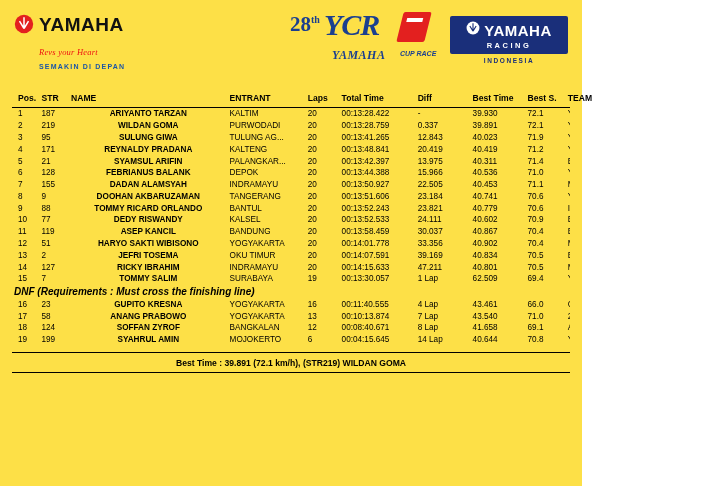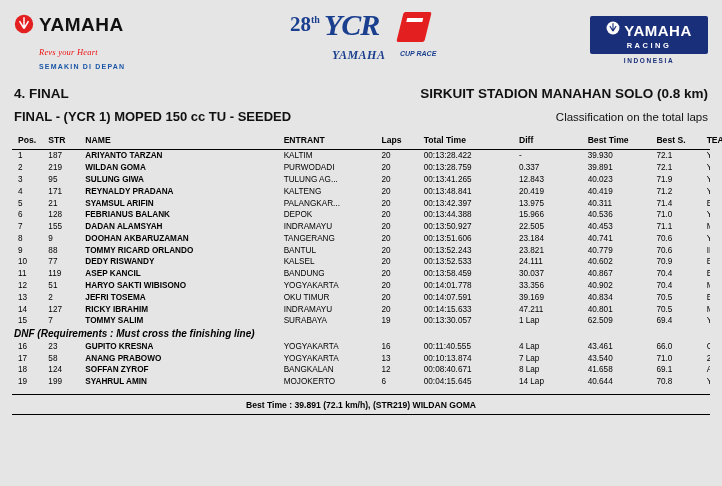--- a/index.html
+++ b/index.html
@@ -4,21 +4,21 @@
 <style>
   * { box-sizing: border-box; }
   html, body {
     margin: 0; padding: 0;
     width: 722px; height: 486px;
     background: #ffffff;
     font-family: "Liberation Sans", sans-serif;
     color: #000000;
     overflow: hidden;
   }
-  .page { position: relative; width: 722px; height: 486px; background:#e5e5e5; }
+  .page { position: relative; width: 582px; height: 486px; background:#fde047; }
 
   
   .header {
     position: relative;
     height: 82px;
     width: 100%;
   }
   .yamaha-left {
     position: absolute; left: 14px; top: 14px;
     width: 120px;
@@ -162,21 +162,21 @@
   .c-pos { width: 26px; text-align: left; padding-left:6px !important; }
   .c-str { width: 28px; text-align: left; }
   .c-name { width: 150px; }
   .c-entrant { width: 74px; }
   .c-laps { width: 32px; text-align: left; }
   .c-total { width: 72px; }
   .c-diff { width: 52px; }
   .c-best { width: 52px; }
   .c-bests { width: 38px; }
   .c-team { width: 1px; }
-  .name-cell { font-weight: bold; }
+  .name-cell { font-weight: bold; text-align: center; }
   .dnf-head {
     font-size: 10px; font-weight: bold; font-style: italic;
     padding-top: 7px; padding-bottom: 3px;
   }
 
   .footer-line {
     margin: 6px 12px 0 12px;
     border-top: 1px solid #000;
   }
   .footer-text {
@@ -228,30 +228,20 @@
             </svg>
           </span>
           <span class="yr-word">YAMAHA</span>
         </div>
         <div class="yr-racing">RACING</div>
       </div>
       <div class="yr-indonesia">INDONESIA</div>
     </div>
   </div>
 
-  <div class="title-wrap">
-    <div class="title-row">
-      <div class="title-left">4. FINAL</div>
-      <div class="title-right">SIRKUIT STADION MANAHAN SOLO (0.8 km)</div>
-    </div>
-    <div class="sub-row">
-      <div class="sub-left">FINAL - (YCR 1) MOPED 150 cc TU - SEEDED</div>
-      <div class="sub-right">Classification on the total laps</div>
-    </div>
-  </div>
 
   <div class="table-wrap">
     <table class="results">
       <thead>
         <tr>
           <th class="c-pos">Pos.</th>
           <th class="c-str">STR</th>
           <th class="c-name">NAME</th>
           <th class="c-entrant">ENTRANT</th>
           <th class="c-laps">Laps</th>

